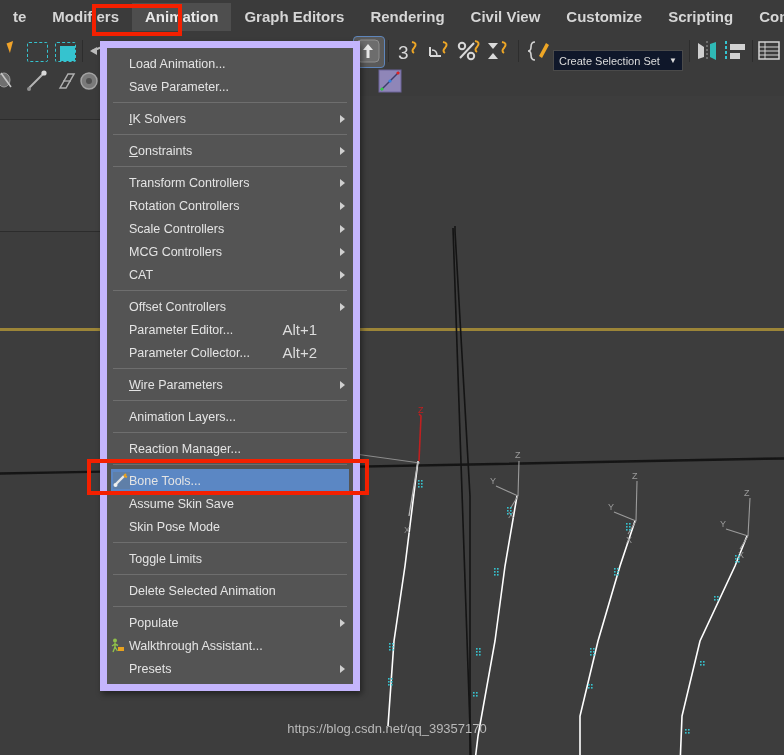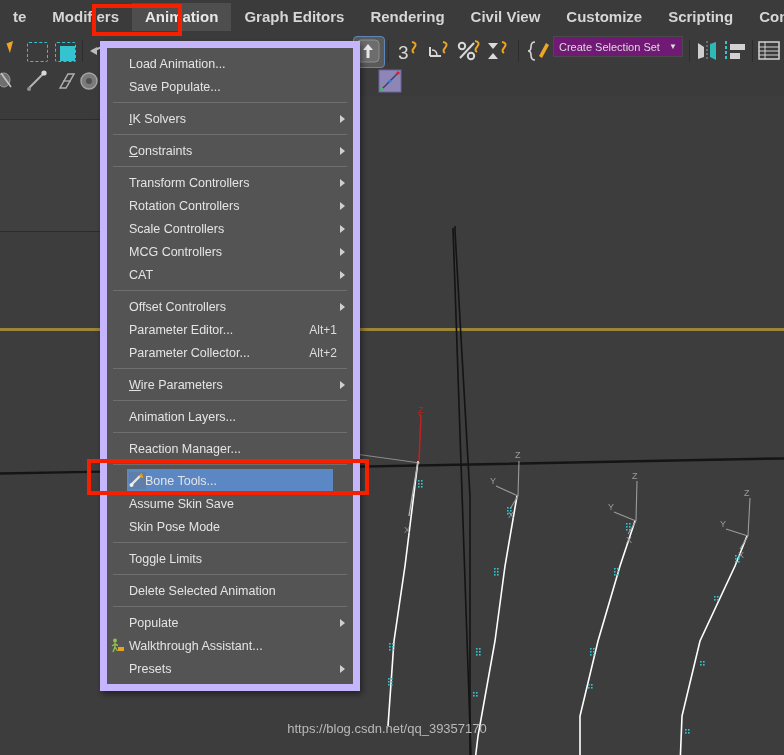--- a/index.html
+++ b/index.html
@@ -99,22 +99,22 @@
     padding:4px 0 4px 0;
     z-index:40;
   }
   .mi{
     position:relative;display:flex;align-items:center;
     height:23px;color:#e4e4e4;font-size:12.5px;
     padding-left:22px;box-sizing:border-box;
     white-space:nowrap;
   }
   .mi .lbl{flex:1;}
-  .mi .accel{color:#dcdcdc;font-size:12px;padding-right:16px;}
-  .mi.hl{background:#5b87c4;margin:0 20px;padding-left:18px;justify-content:center;}
+  .mi .accel{color:#dcdcdc;font-size:15px;padding-right:36px;}
+  .mi.hl{background:#5b87c4;margin:0 4px;padding-left:18px;justify-content:center;}
   .mi u{text-decoration:underline;}
   .arrow{
     position:absolute;right:8px;top:50%;margin-top:-4px;
     width:0;height:0;border-left:5px solid #cfcfcf;
     border-top:4px solid transparent;border-bottom:4px solid transparent;
   }
   .msep{height:1px;background:#6e6e6e;margin:4px 6px 4px 6px;}
   .mi-icon{
     position:absolute;left:2px;top:3px;width:17px;height:17px;
   }
@@ -197,21 +197,21 @@
       </svg>
     </div>
     <div class="sep" style="left:518px;"></div>
     <div class="tbi" style="left:526px;">
       <svg width="26" height="26" viewBox="0 0 26 26">
         <path d="M9 4 q-4 0 -4 5 q0 4 -3 4 q3 0 3 4 q0 5 4 5" stroke="#d4d4d4" stroke-width="1.6" fill="none"></path>
         <path d="M13 18 L20 5 L23 7 L16 20 Z" fill="#eda626"></path>
       </svg>
     </div>
 
-    <div style="position:absolute;left:553px;top:2px;width:128px;height:19px;background:#701a75;border:1px solid #4a4a4a;display:flex;align-items:center;">
+    <div style="position:absolute;left:553px;top:16px;width:128px;height:19px;background:#0f172a;border:1px solid #4a4a4a;display:flex;align-items:center;">
       <span style="flex:1;color:#dcdcdc;font-size:11px;padding-left:5px;overflow:hidden;white-space:nowrap;">Create Selection Set</span>
       <span style="color:#dcdcdc;font-size:8px;padding-right:5px;">▼</span>
     </div>
 
     <div class="sep" style="left:689px;"></div>
     <div class="tbi" style="left:695px;">
       <svg width="26" height="26" viewBox="0 0 26 26">
         <polygon points="3,5 9,9 9,19 3,21" fill="#cfcfcf"></polygon>
         <line x1="12" y1="3" x2="12" y2="23" stroke="#9d9d9d" stroke-width="1" stroke-dasharray="2,2"></line>
         <polygon points="15,6 21,4 21,22 15,19" fill="#2fb9b6"></polygon>
@@ -424,21 +424,21 @@
 <div id="objpaint-bar">
   <span>Object Pai</span>
 </div>
 <div id="objpaint-body"></div>
 
 <div id="dropdown">
     <div class="mi">
       <span class="lbl">Load Animation...</span>
     </div>
     <div class="mi">
-      <span class="lbl">Save Populate...</span>
+      <span class="lbl">Save Parameter...</span>
     </div>
     <div class="msep"></div>
     <div class="mi">
       <span class="lbl"><u>I</u>K Solvers</span>
       <span class="arrow"></span>
     </div>
     <div class="msep"></div>
     <div class="mi">
       <span class="lbl"><u>C</u>onstraints</span>
       <span class="arrow"></span>

